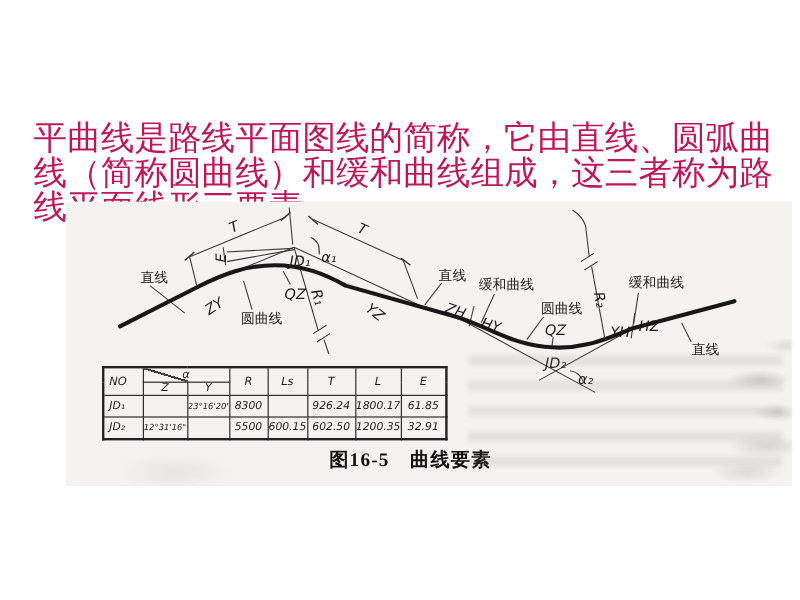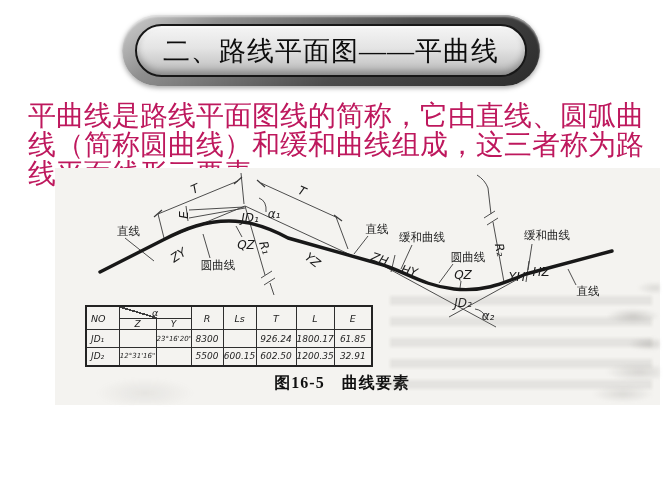--- a/index.html
+++ b/index.html
@@ -56,25 +56,20 @@
 
   
   .cjk{font-family:"Liberation Serif","DejaVu Serif",serif;font-size:11.5px;fill:#1b1b1b;}
   .ltr{font-family:"DejaVu Sans","Liberation Sans",sans-serif;font-style:italic;font-size:12px;fill:#1b1b1b;}
 </style>
 </head>
 <body>
 
 <div class="stage">
 
-  <div class="banner">
-    <div class="banner-inner">
-      <span class="banner-title">二、路线平面图——平曲线</span>
-    </div>
-  </div>
 
   <div class="intro">平曲线是路线平面图线的简称，它由直线、圆弧曲线（简称圆曲线）和缓和曲线组成，这三者称为路线平面线形三要素。</div>
 
   <div class="figure">
 
     <svg class="diagram-svg" width="605" height="237" viewBox="0 0 605 237">
       <g stroke="#3a3a3a" stroke-width="0.9" fill="none">
 
         <path d="M 108,72 L 190,38"></path>
         <path d="M 190,38 L 298,88"></path>

